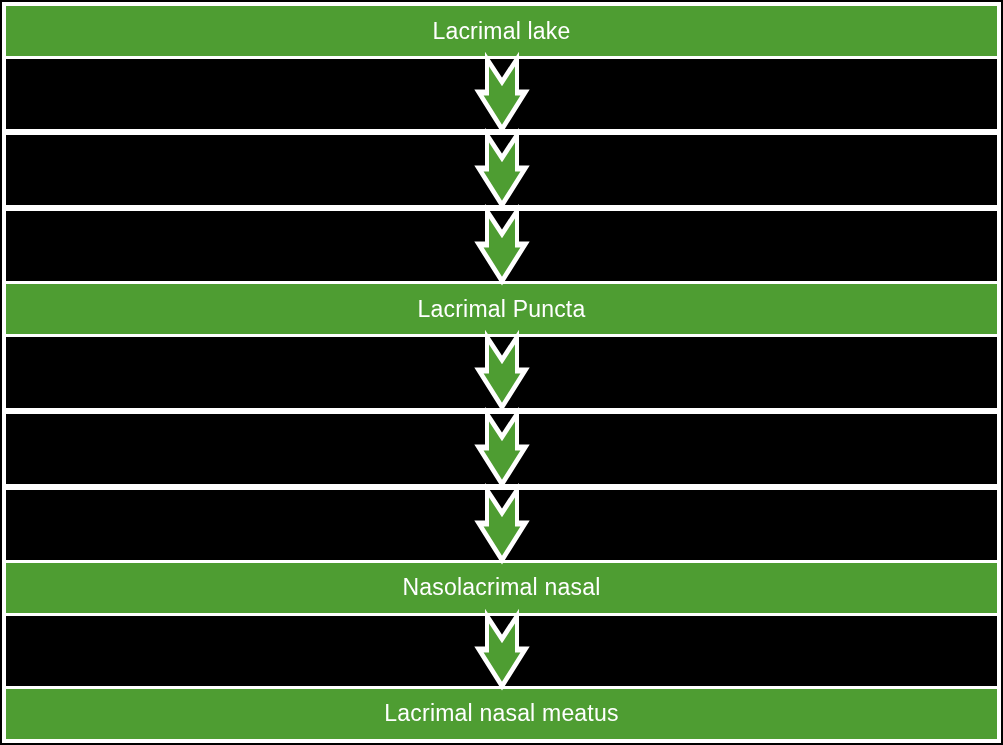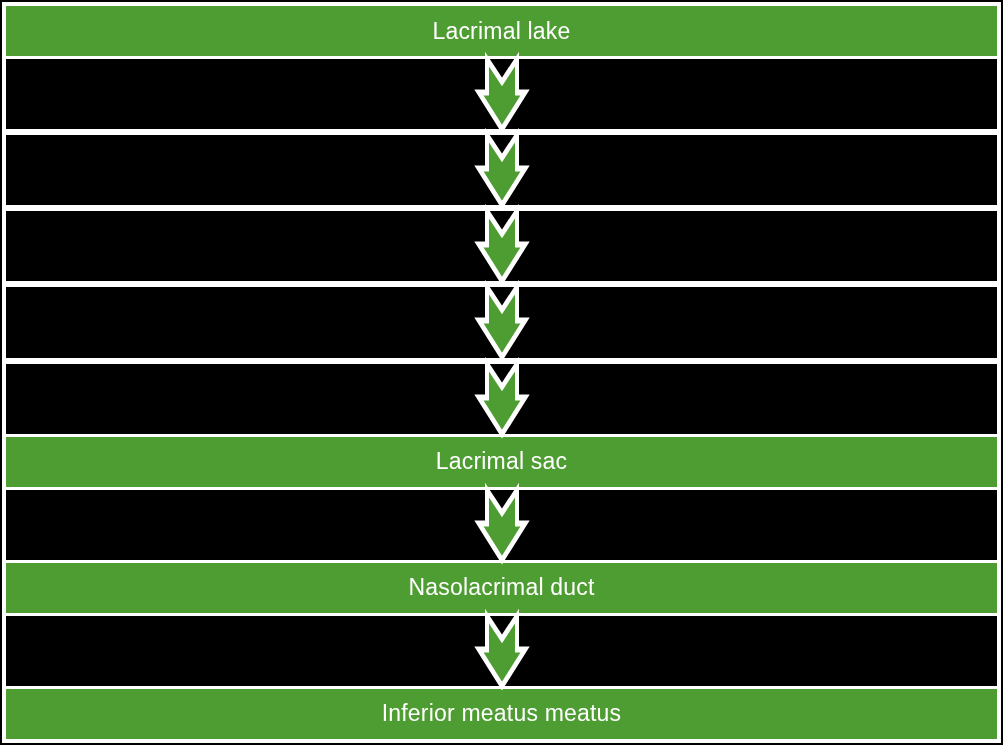--- a/index.html
+++ b/index.html
@@ -80,51 +80,51 @@
     </svg>
   </div>
 
 
   <div class="gap">
     <svg class="arrow" viewBox="0 0 64 46" preserveAspectRatio="none" aria-hidden="true">
       <path d="M17,0 L17,22 L9,22 L32,46 L55,22 L47,22 L47,0 L32,15 Z"></path>
     </svg>
   </div>
 
+  <div class="step">
+    <span>Lacrimal Puncta</span>
+  </div>
+
+  <div class="gap">
+    <svg class="arrow" viewBox="0 0 64 46" preserveAspectRatio="none" aria-hidden="true">
+      <path d="M17,0 L17,22 L9,22 L32,46 L55,22 L47,22 L47,0 L32,15 Z"></path>
+    </svg>
+  </div>
+
 
   <div class="gap">
     <svg class="arrow" viewBox="0 0 64 46" preserveAspectRatio="none" aria-hidden="true">
       <path d="M17,0 L17,22 L9,22 L32,46 L55,22 L47,22 L47,0 L32,15 Z"></path>
     </svg>
   </div>
 
 
   <div class="gap">
     <svg class="arrow" viewBox="0 0 64 46" preserveAspectRatio="none" aria-hidden="true">
       <path d="M17,0 L17,22 L9,22 L32,46 L55,22 L47,22 L47,0 L32,15 Z"></path>
     </svg>
   </div>
 
   <div class="step">
-    <span>Lacrimal sac</span>
+    <span>Nasolacrimal nasal</span>
   </div>
 
   <div class="gap">
     <svg class="arrow" viewBox="0 0 64 46" preserveAspectRatio="none" aria-hidden="true">
       <path d="M17,0 L17,22 L9,22 L32,46 L55,22 L47,22 L47,0 L32,15 Z"></path>
     </svg>
   </div>
 
   <div class="step">
-    <span>Nasolacrimal duct</span>
-  </div>
-
-  <div class="gap">
-    <svg class="arrow" viewBox="0 0 64 46" preserveAspectRatio="none" aria-hidden="true">
-      <path d="M17,0 L17,22 L9,22 L32,46 L55,22 L47,22 L47,0 L32,15 Z"></path>
-    </svg>
-  </div>
-
-  <div class="step">
-    <span>Inferior meatus meatus</span>
+    <span>Lacrimal nasal meatus</span>
   </div>
 
 </div>
 
 </body></html>

